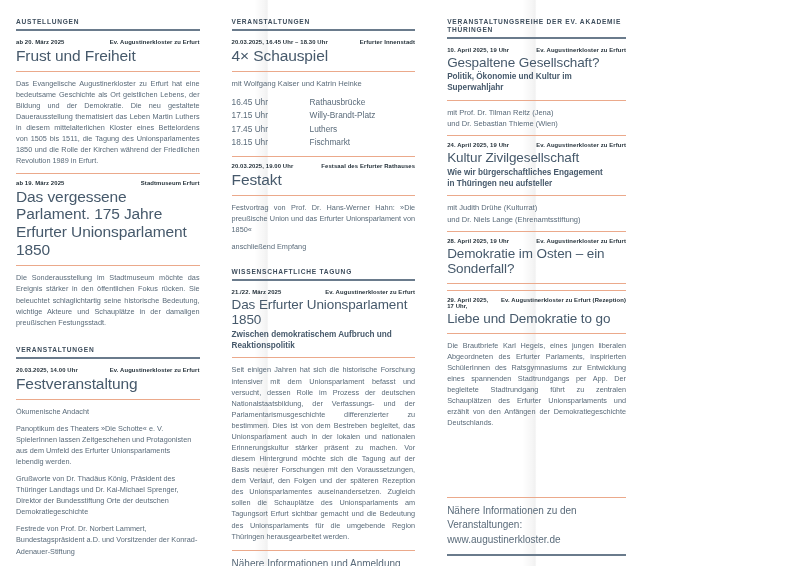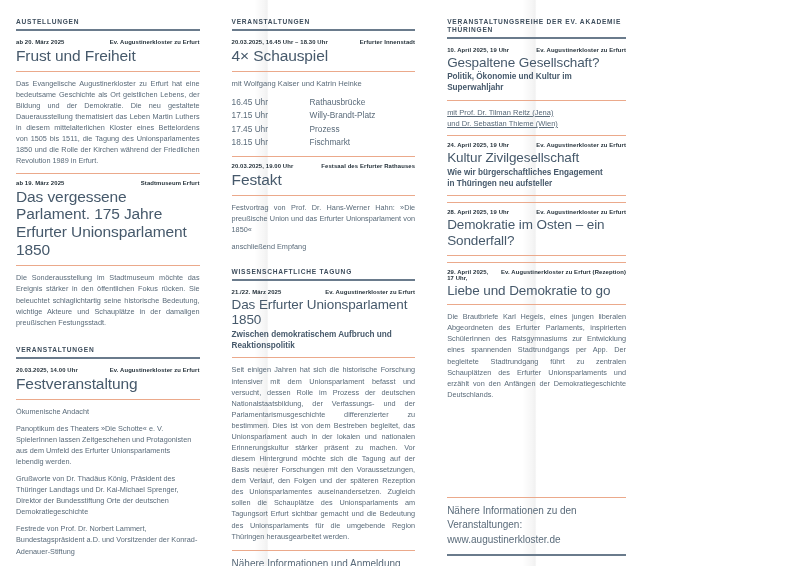--- a/index.html
+++ b/index.html
@@ -237,21 +237,21 @@
             <div class="srow">
               <span class="time">16.45 Uhr</span>
               <span class="place">Rathausbrücke</span>
             </div>
             <div class="srow">
               <span class="time">17.15 Uhr</span>
               <span class="place">Willy-Brandt-Platz</span>
             </div>
             <div class="srow">
               <span class="time">17.45 Uhr</span>
-              <span class="place">Prozess</span>
+              <span class="place">Luthers</span>
             </div>
             <div class="srow">
               <span class="time">18.15 Uhr</span>
               <span class="place">Fischmarkt</span>
             </div>
           </div>
         </div>
 
         <div class="rule-thin"></div>
 
@@ -307,35 +307,37 @@
         <div class="rule-thick"></div>
 
         <div class="event">
           <div class="meta">
             <span>10. April 2025, 19 Uhr</span>
             <span class="venue">Ev. Augustinerkloster zu Erfurt</span>
           </div>
           <div class="title sm">Gespaltene Gesellschaft?</div>
           <div class="subtitle">Politik, Ökonomie und Kultur im Superwahljahr</div>
           <div class="rule-thin"></div>
-          <div class="speakers" style="white-space: pre-line; text-decoration: underline;">mit Prof. Dr. Tilman Reitz (Jena)
+          <div class="speakers" style="white-space: pre-line;">mit Prof. Dr. Tilman Reitz (Jena)
 und Dr. Sebastian Thieme (Wien)</div>
         </div>
 
         <div class="rule-thin"></div>
 
         <div class="event">
           <div class="meta">
             <span>24. April 2025, 19 Uhr</span>
             <span class="venue">Ev. Augustinerkloster zu Erfurt</span>
           </div>
           <div class="title sm">Kultur Zivilgesellschaft</div>
           <div class="subtitle" style="white-space: pre-line;">Wie wir bürgerschaftliches Engagement
 in Thüringen neu aufsteller</div>
           <div class="rule-thin"></div>
+          <div class="speakers" style="white-space: pre-line;">mit Judith Drühe (Kulturrat)
+und Dr. Niels Lange (Ehrenamtsstiftung)</div>
         </div>
 
         <div class="rule-thin"></div>
 
         <div class="event">
           <div class="meta">
             <span>28. April 2025, 19 Uhr</span>
             <span class="venue">Ev. Augustinerkloster zu Erfurt</span>
           </div>
           <div class="title sm">Demokratie im Osten – ein Sonderfall?</div>

